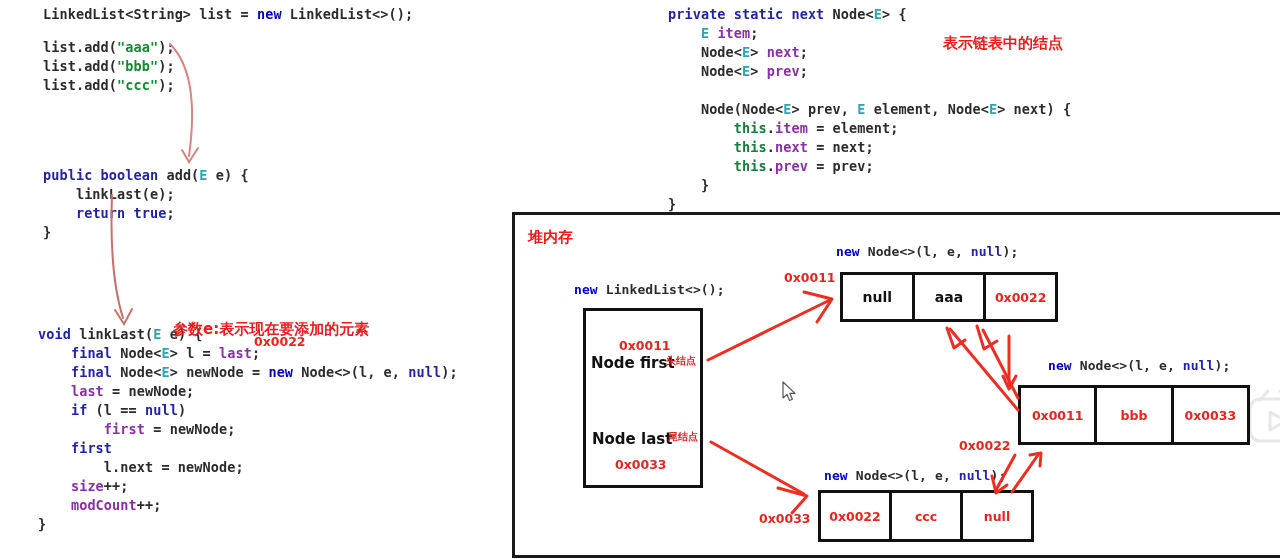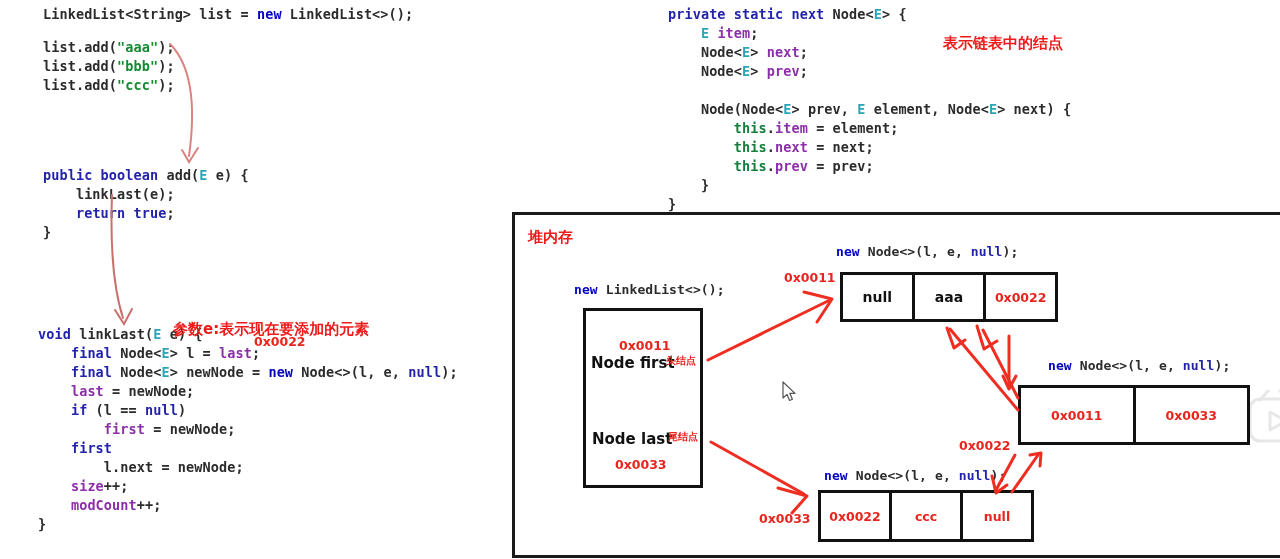--- a/index.html
+++ b/index.html
@@ -124,20 +124,21 @@
   <div class="nodebox" style="left:822px;top:272px;width:218px;height:50px;">
     <div class="cell blk">null</div>
     <div class="cell blk">aaa</div>
     <div class="cell red">0x0022</div>
   </div>
 
   <div class="code" style="left:1030px;top:356px;font-size:13px;"><span class="kw2">new</span> Node&lt;&gt;(l, e, <span class="kw">null</span>);</div>
   <div class="addr" style="left:941px;top:438px;">0x0022</div>
   <div class="nodebox" style="left:1000px;top:385px;width:232px;height:60px;">
     <div class="cell red">0x0011</div>
+    <div class="cell red">bbb</div>
     <div class="cell red">0x0033</div>
   </div>
 
   <div class="code" style="left:806px;top:466px;font-size:13px;"><span class="kw2">new</span> Node&lt;&gt;(l, e, <span class="kw">null</span>);</div>
   <div class="addr" style="left:741px;top:511px;">0x0033</div>
   <div class="nodebox" style="left:800px;top:490px;width:216px;height:52px;">
     <div class="cell red">0x0022</div>
     <div class="cell red">ccc</div>
     <div class="cell red">null</div>
   </div>

